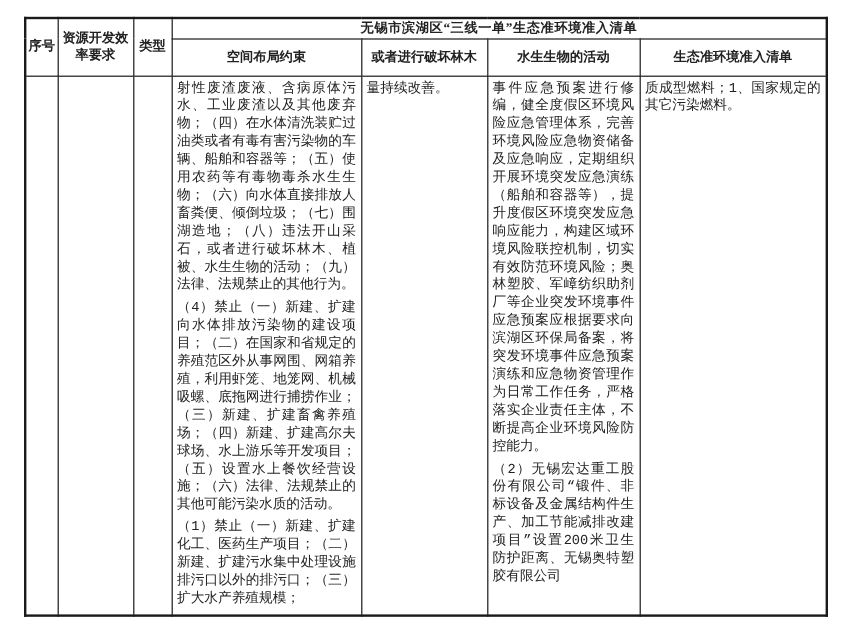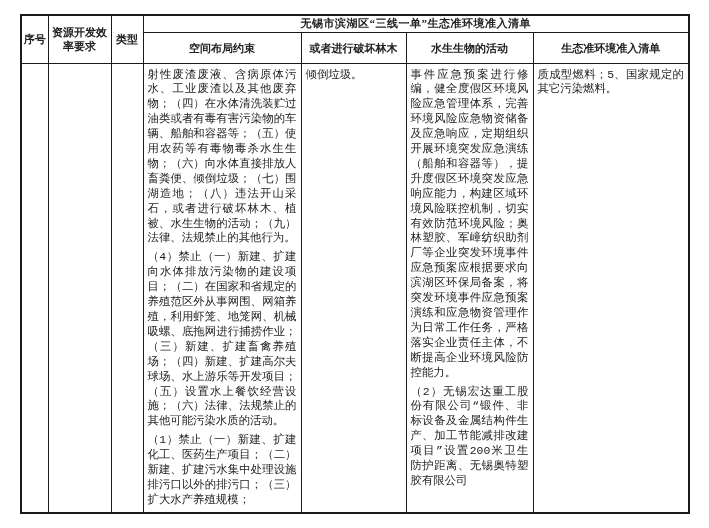--- a/index.html
+++ b/index.html
@@ -106,27 +106,27 @@
       <tr class="body-row">
         <td class="empty-cell"></td>
         <td class="empty-cell"></td>
         <td class="empty-cell"></td>
         <td class="txt">
             <p>射性废渣废液、含病原体污水、工业废渣以及其他废弃物；（四）在水体清洗装贮过油类或者有毒有害污染物的车辆、船舶和容器等；（五）使用农药等有毒物毒杀水生生物；（六）向水体直接排放人畜粪便、倾倒垃圾；（七）围湖造地；（八）违法开山采石，或者进行破坏林木、植被、水生生物的活动；（九）法律、法规禁止的其他行为。</p>
             <p>（4）禁止（一）新建、扩建向水体排放污染物的建设项目；（二）在国家和省规定的养殖范区外从事网围、网箱养殖，利用虾笼、地笼网、机械吸螺、底拖网进行捕捞作业；（三）新建、扩建畜禽养殖场；（四）新建、扩建高尔夫球场、水上游乐等开发项目；（五）设置水上餐饮经营设施；（六）法律、法规禁止的其他可能污染水质的活动。</p>
             <p>（1）禁止（一）新建、扩建化工、医药生产项目；（二）新建、扩建污水集中处理设施排污口以外的排污口；（三）扩大水产养殖规模；</p>
           </td>
         <td class="txt">
-            <p>倾倒垃圾。</p>
+            <p>量持续改善。</p>
           </td>
         <td class="txt">
             <p>事件应急预案进行修编，健全度假区环境风险应急管理体系，完善环境风险应急物资储备及应急响应，定期组织开展环境突发应急演练（船舶和容器等），提升度假区环境突发应急响应能力，构建区域环境风险联控机制，切实有效防范环境风险；奥林塑胶、军嶂纺织助剂厂等企业突发环境事件应急预案应根据要求向滨湖区环保局备案，将突发环境事件应急预案演练和应急物资管理作为日常工作任务，严格落实企业责任主体，不断提高企业环境风险防控能力。</p>
             <p>（2）无锡宏达重工股份有限公司“锻件、非标设备及金属结构件生产、加工节能减排改建项目”设置200米卫生防护距离、无锡奥特塑胶有限公司</p>
           </td>
         <td class="txt">
-            <p>质成型燃料；5、国家规定的其它污染燃料。</p>
+            <p>质成型燃料；1、国家规定的其它污染燃料。</p>
           </td>
       </tr>
     </tbody>
   </table>
 
 
 </div>
 
 </body></html>

